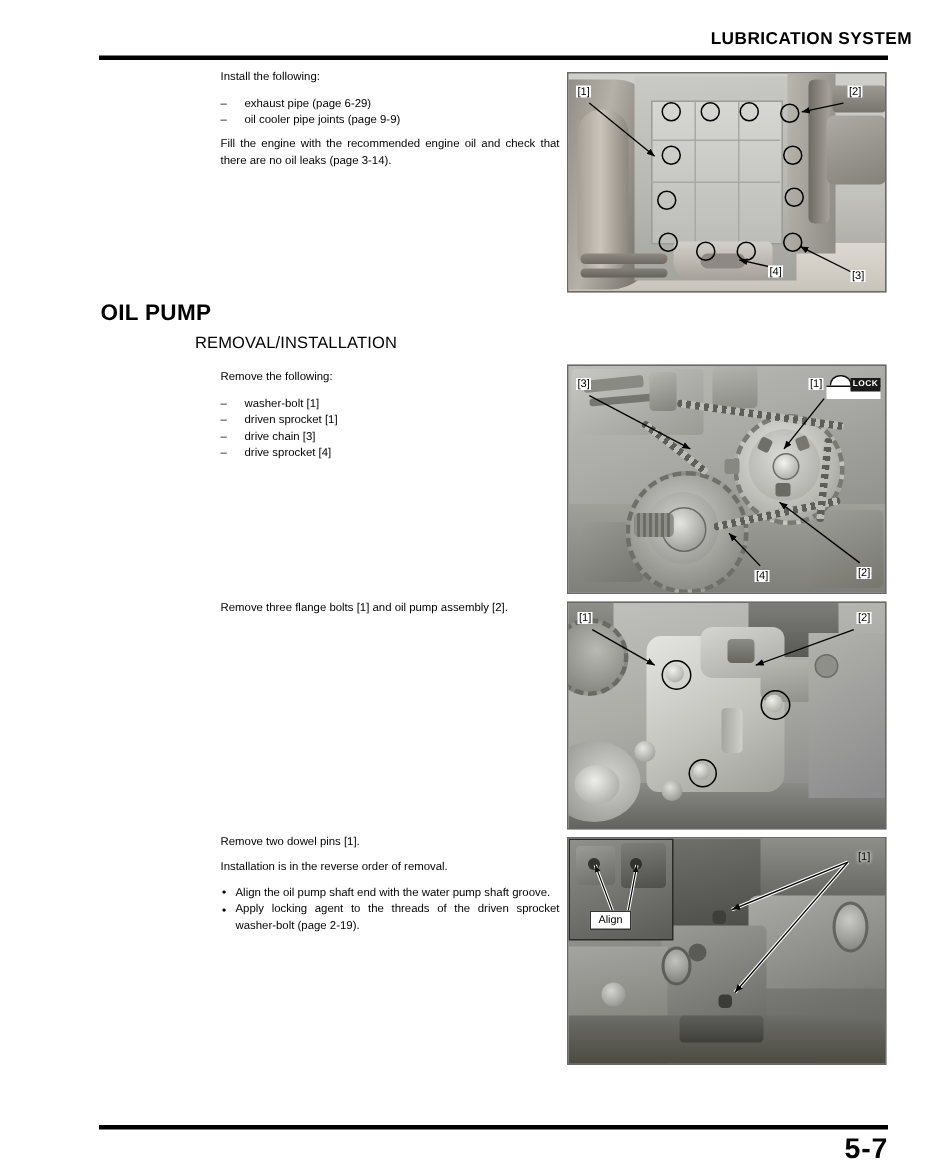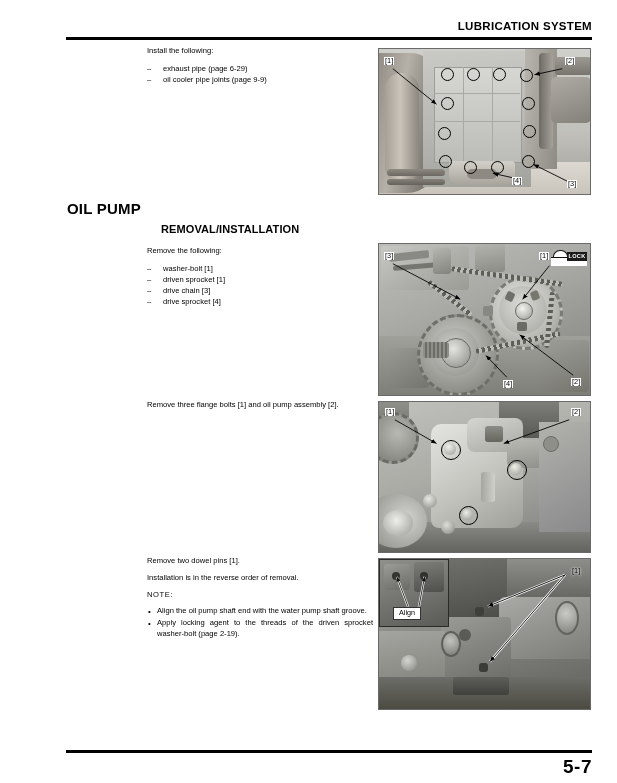--- a/index.html
+++ b/index.html
@@ -12,21 +12,21 @@
     height: 783px;
     position: relative;
     font-family: "Liberation Sans", sans-serif;
     color: #000;
     overflow: hidden;
   }
 
   
   .page-header {
     position: absolute;
-    left: 66px;
+    left: 82px;
     top: 22px;
     width: 526px;
     height: 18px;
   }
   .header-title {
     position: absolute;
     right: 0;
     top: -2px;
     font-size: 11.5px;
     font-weight: bold;
@@ -105,23 +105,23 @@
   
   .section-title {
     position: absolute;
     left: 67px;
     font-size: 15px;
     font-weight: bold;
     letter-spacing: 0.2px;
   }
   .sub-title {
     position: absolute;
-    left: 161px;
+    left: 130px;
     font-size: 11px;
-    font-weight: bold;
+    font-weight: normal;
     letter-spacing: 0.1px;
   }
 
   
   .figure {
     position: absolute;
     left: 378px;
     width: 213px;
     border: 1px solid #6a6a6a;
     box-sizing: border-box;
@@ -237,20 +237,21 @@
   <ul class="dash-list">
     <li>
       <span class="dash">–</span>
       <span>exhaust pipe (page 6-29)</span>
     </li>
     <li>
       <span class="dash">–</span>
       <span>oil cooler pipe joints (page 9-9)</span>
     </li>
   </ul>
+  <p>Fill the engine with the recommended engine oil and check that there are no oil leaks (page 3-14).</p>
 </div>
 
 <div class="figure" style="top:48px;height:147px;">
   <div class="photo">
 
     <div class="mech" style="left:0;top:0;width:100%;height:100%;background:linear-gradient(180deg,#cfcfcb 0%,#c2c2bd 55%,#b4b2ad 75%,#9d9b96 100%);"></div>
     <div class="mech" style="left:0;top:78%;width:100%;height:22%;background:linear-gradient(180deg,#ddd9d2,#c9c4bb);"></div>
 
     <div class="mech" style="left:-4px;top:4px;width:62px;height:140px;background:linear-gradient(100deg,#8d8881,#b6b1a8 40%,#7e7972 80%);border-radius:0 26px 30px 0;"></div>
     <div class="mech" style="left:6px;top:24px;width:34px;height:110px;background:linear-gradient(90deg,#a59f96,#cac4ba 45%,#8b867e);border-radius:16px;"></div>
@@ -435,21 +436,20 @@
     <line x1="192" y1="18" x2="126" y2="42" stroke="#000" stroke-width="0.9" marker-end="url(#ah3)"></line>
   </svg>
 
   <div class="callout" style="left:6px;top:6px;">[1]</div>
   <div class="callout" style="left:192px;top:6px;">[2]</div>
 </div>
 
 <div class="text-col" style="top:556px;">
   <p>Remove two dowel pins [1].</p>
   <p>Installation is in the reverse order of removal.</p>
-  <p class="note-label">NOTE:</p>
   <ul class="bullet-list">
     <li>
       <span class="bullet">•</span>
       <span>Align the oil pump shaft end with the water pump shaft groove.</span>
     </li>
     <li>
       <span class="bullet">•</span>
       <span>Apply locking agent to the threads of the driven sprocket washer-bolt (page 2-19).</span>
     </li>
   </ul>

